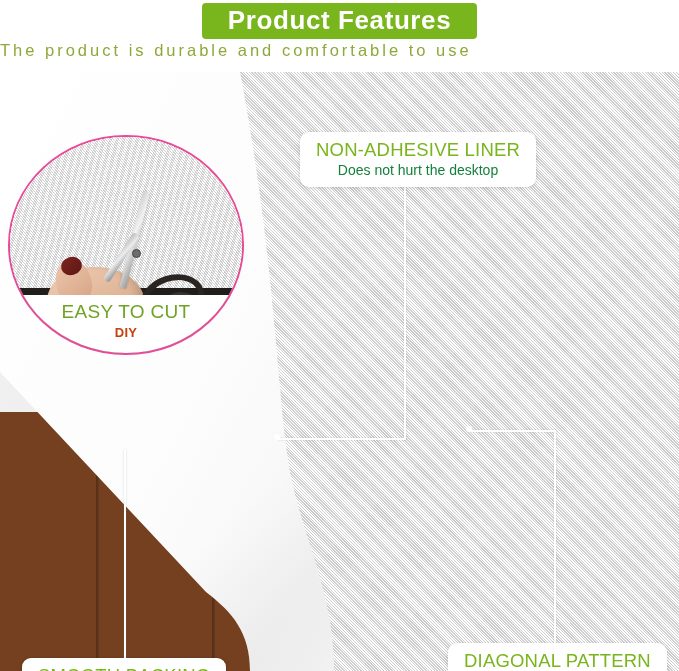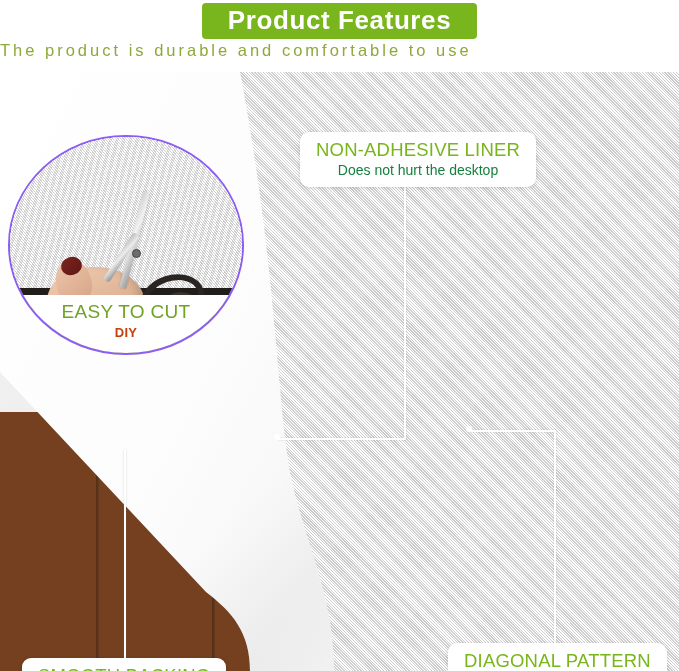--- a/index.html
+++ b/index.html
@@ -97,21 +97,21 @@
   
   .top-left-sheen{
     position:absolute;left:0;top:0;width:300px;height:340px;
     background:linear-gradient(160deg,#f7f7f7 0%,#f2f2f2 45%,#ededed 100%);
   }
 
   
   .circle-inset{
     position:absolute;left:8px;top:63px;width:236px;height:220px;
     border-radius:50%;
-    border:2px solid #8b5cf6;
+    border:2px solid #ec4899;
     overflow:hidden;
     background:#fff;
     box-sizing:border-box;
     z-index:20;
   }
   .ci-photo{position:absolute;left:0;top:0;width:100%;height:100%;}
   .ci-liner{
     position:absolute;left:-6%;top:-4%;width:112%;height:74%;
     background-color:#e8e8e8;
     background-image:

